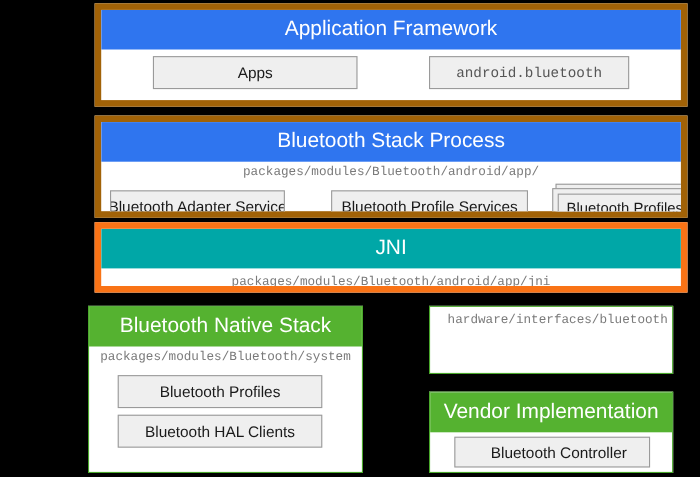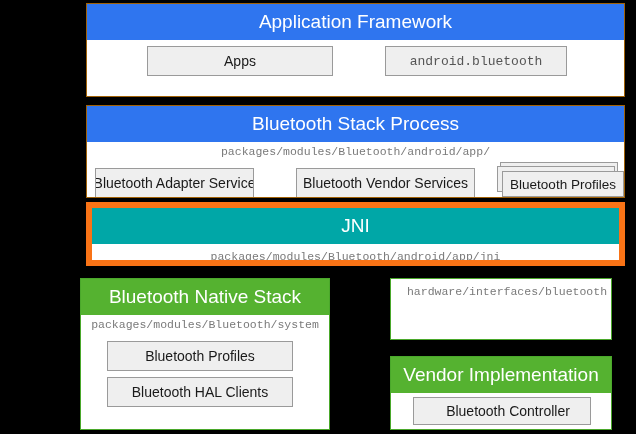--- a/index.html
+++ b/index.html
@@ -14,21 +14,21 @@
     overflow: hidden;
     font-family: "Liberation Sans", sans-serif;
   }
 
   .panel {
     position: absolute;
     background: #ffffff;
     box-sizing: border-box;
     overflow: hidden;
   }
-  .panel.blue  { border: 1px solid #a16207; }
+  .panel.blue  { border: 6px solid #a16207; }
   .panel.teal  { border: 6px solid #f97316; }
   .panel.green { border: 1px solid #4aa82b; }
 
   .panel-header {
     color: #ffffff;
     text-align: center;
     font-size: 19px;
     line-height: 36px;
     height: 36px;
     white-space: nowrap;
@@ -94,21 +94,21 @@
   }
 
   
   #panel-app-framework  { left: 86px;  top: 3px;   width: 539px; height: 94px; }
   #panel-stack-process  { left: 86px;  top: 105px; width: 539px; height: 93px; }
   #panel-jni            { left: 86px;  top: 202px; width: 539px; height: 64px; }
   #panel-native-stack   { left: 80px;  top: 278px; width: 250px; height: 152px; }
   #panel-hidl           { left: 390px; top: 278px; width: 222px; height: 62px; }
   #panel-vendor         { left: 390px; top: 356px; width: 222px; height: 74px; }
 
-  #box-apps             { left: 60px;  top: 6px;  width: 186px; height: 30px; }
+  #box-apps             { left: 47px;  top: 6px;  width: 186px; height: 30px; }
   #box-android-bt       { left: 298px; top: 6px;  width: 182px; height: 30px; }
 
   #box-adapter-service  { left: 8px;   top: 26px; width: 159px; height: 30px; }
   #box-profile-services { left: 209px; top: 26px; width: 179px; height: 30px; }
 
   #stack-bt-profiles    { left: 407px; top: 20px; width: 130px; height: 36px; }
   #stack-bt-profiles .c1 { left: 6px;  top: 0px;  width: 118px; height: 26px; }
   #stack-bt-profiles .c2 { left: 3px;  top: 4px;  width: 118px; height: 26px; }
   #stack-bt-profiles .front { left: 8px; top: 9px; width: 122px; height: 26px; }
 
@@ -128,21 +128,21 @@
   </div>
 </div>
 
 <div class="panel blue" id="panel-stack-process">
   <div class="panel-header hdr-blue">Bluetooth Stack Process</div>
   <div class="panel-body">
     <div class="path-label">packages/modules/Bluetooth/android/app/</div>
 
     <div class="box" id="box-adapter-service">Bluetooth Adapter Service</div>
 
-    <div class="box" id="box-profile-services">Bluetooth Vendor Services</div>
+    <div class="box" id="box-profile-services">Bluetooth Profile Services</div>
 
     <div class="stack" id="stack-bt-profiles">
       <div class="card c1"></div>
       <div class="card c2"></div>
       <div class="card front">Bluetooth Profiles</div>
     </div>
   </div>
 </div>
 
 <div class="panel teal" id="panel-jni">

